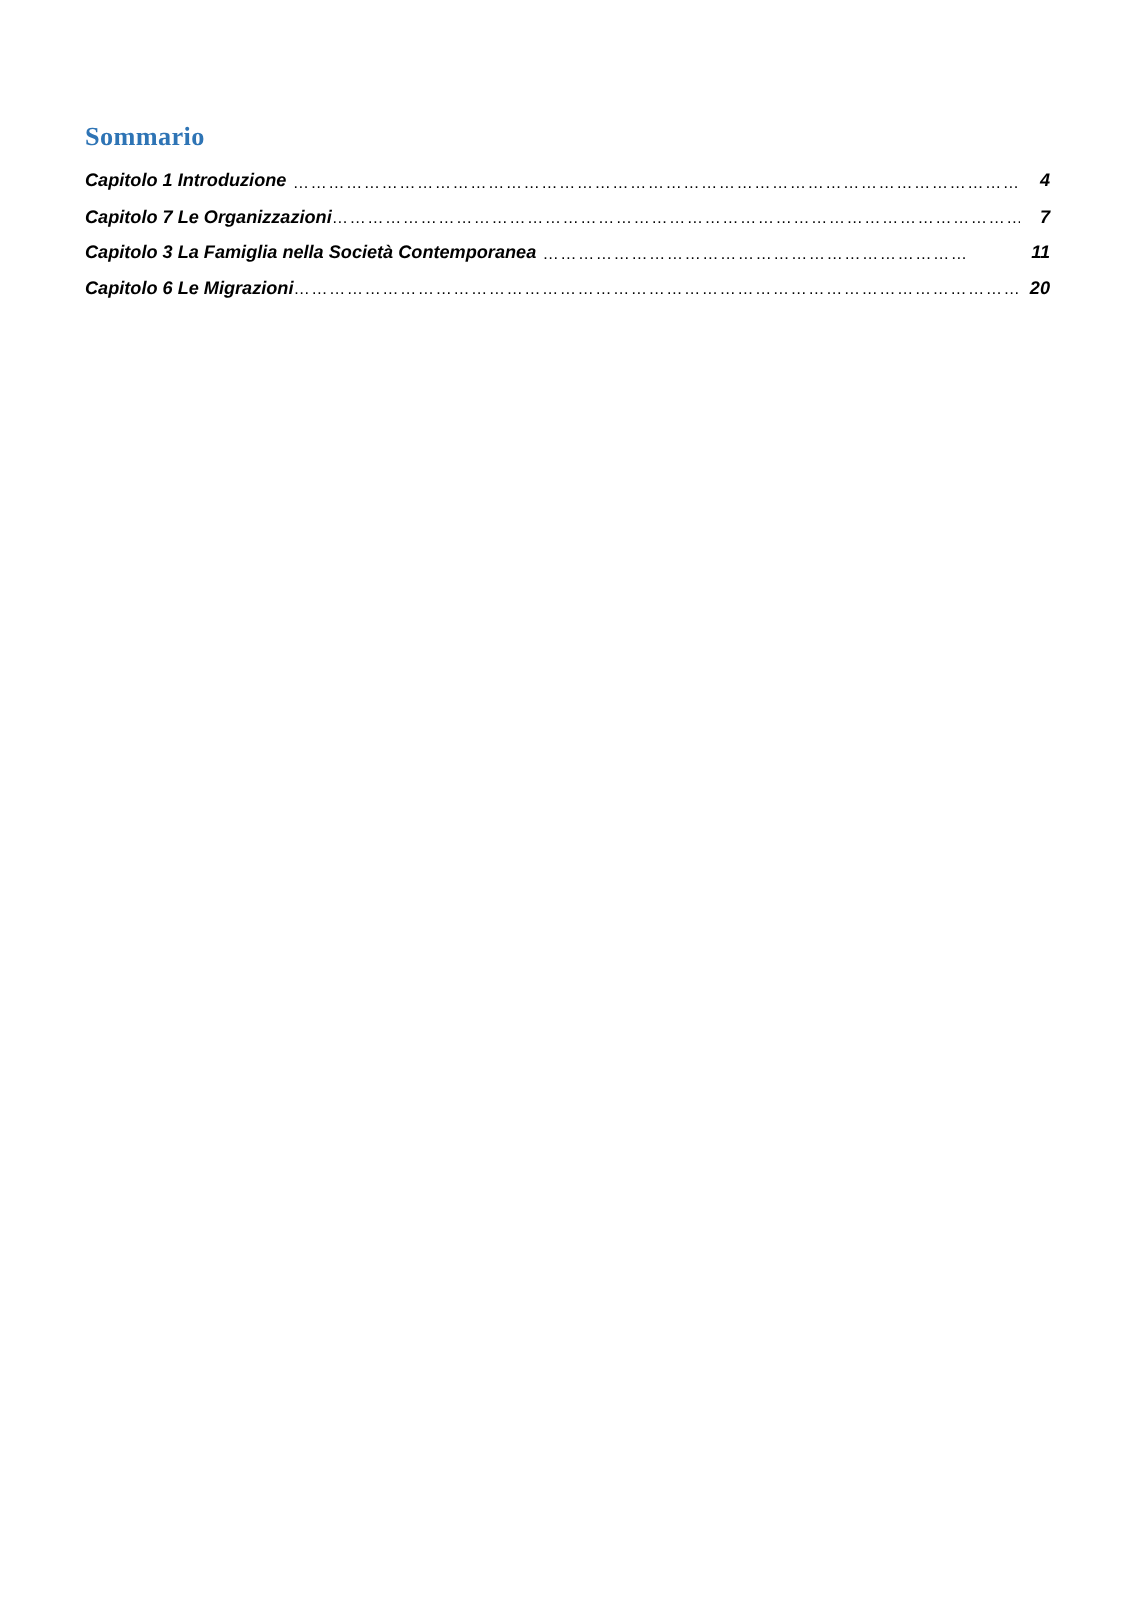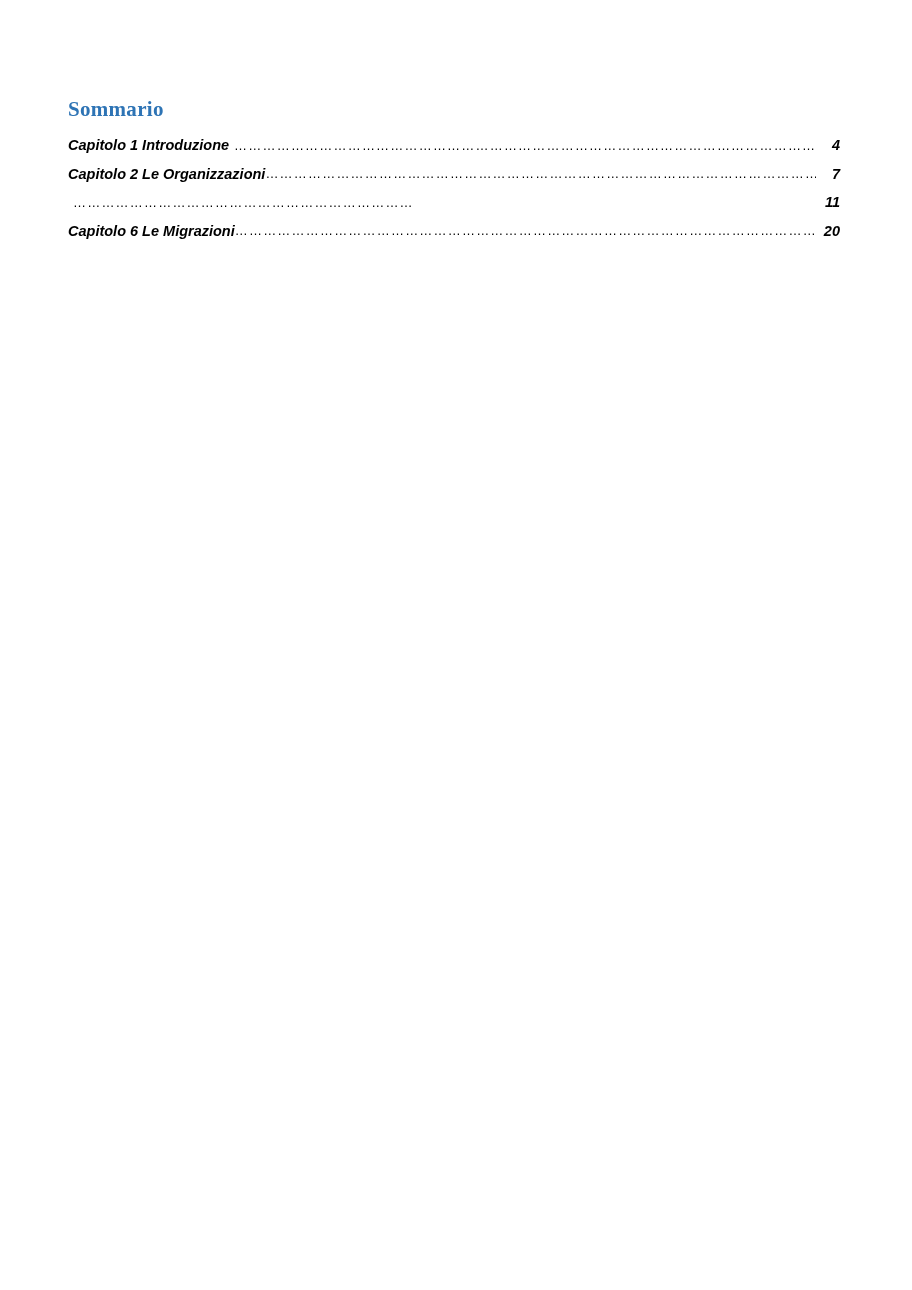--- a/index.html
+++ b/index.html
@@ -98,26 +98,27 @@
     <ul class="toc-list">
 
       <li class="toc-entry">
         <span class="toc-label">Capitolo 1 Introduzione</span>
         <span class="toc-gap-space"></span>
         <span class="toc-dots">……………………………………………………………………………………………………………………………………</span>
         <span class="toc-page">4</span>
       </li>
 
       <li class="toc-entry">
-        <span class="toc-label">Capitolo 2 Le Organizzazioni</span>
+        <span class="toc-label">Capitolo 7 Le Organizzazioni</span>
         <span class="toc-dots">…………………………………………………………………………………………………………………………</span>
         <span class="toc-page">7</span>
       </li>
 
       <li class="toc-entry">
+        <span class="toc-label">Capitolo 3 La Famiglia nella Società Contemporanea</span>
         <span class="toc-gap-space"></span>
         <span class="toc-dots">………………………………………………………………</span>
         <span class="toc-page">11</span>
       </li>
 
       <li class="toc-entry">
         <span class="toc-label">Capitolo 6 Le Migrazioni</span>
         <span class="toc-dots">………………………………………………………………………………………………………………………………</span>
         <span class="toc-page">20</span>
       </li>

